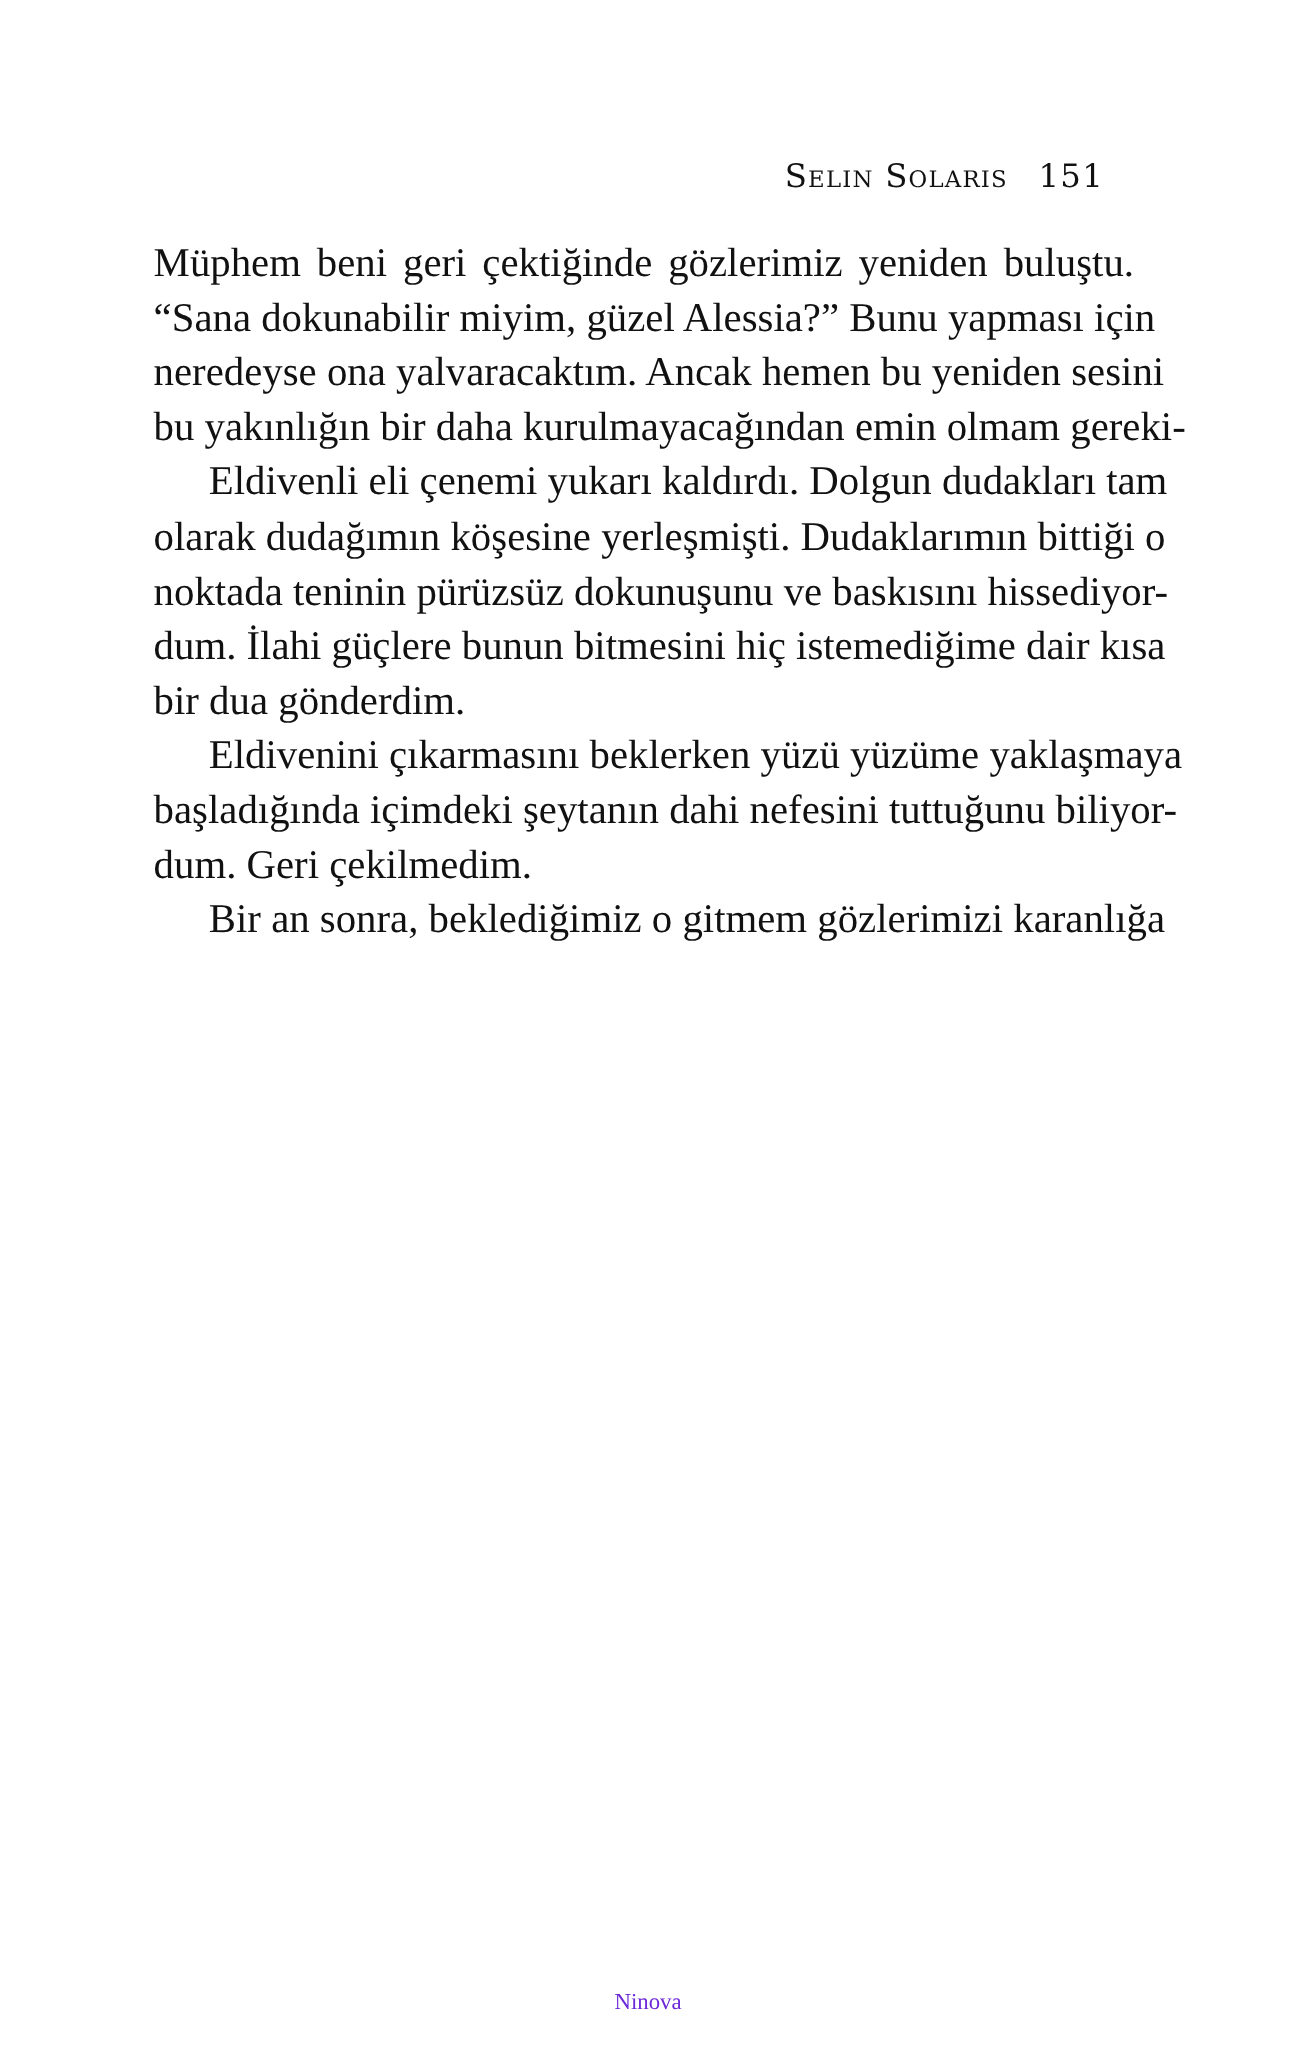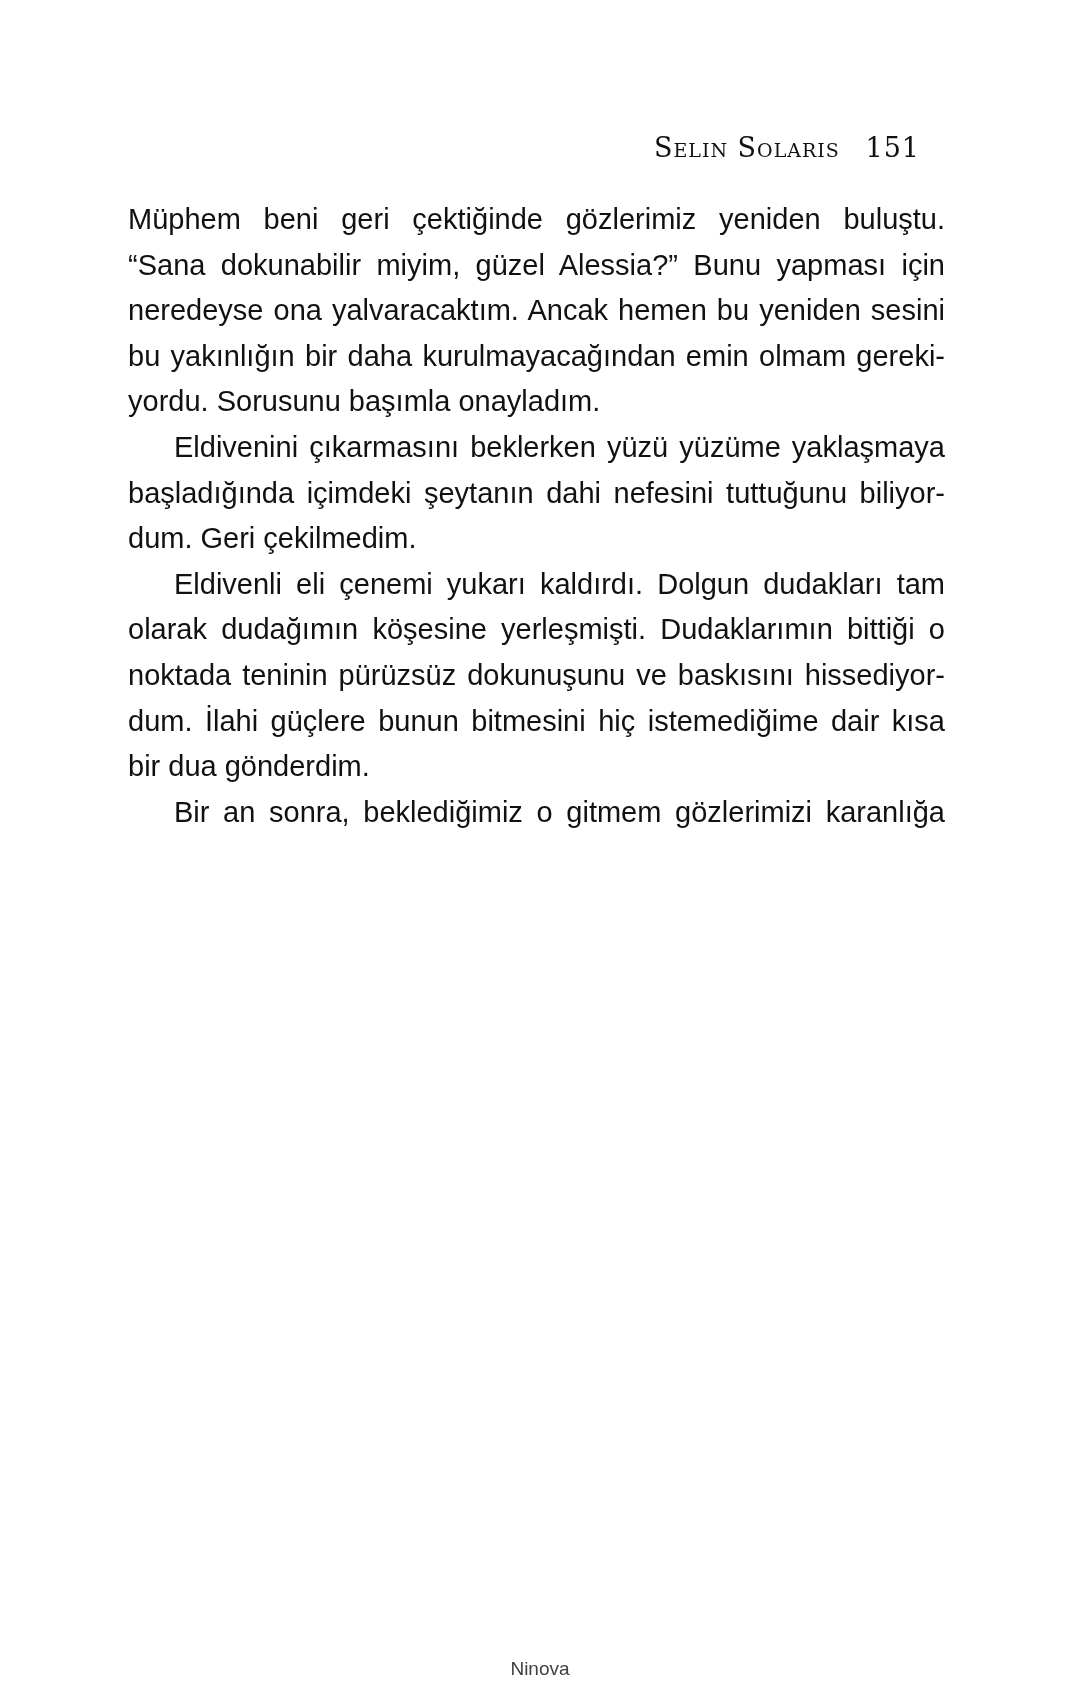--- a/index.html
+++ b/index.html
@@ -32,22 +32,22 @@
     }
     .running-head .title {
       font-variant: small-caps;
       margin-right: 16px;
     }
     .body-text {
       position: absolute;
       left: 128px;
       top: 197px;
       width: 817px;
-      font-family: Liberation Sans, sans-serif;
-      font-size: 29px;
+      font-family: Liberation Serif, serif;
+      font-size: 34px;
       line-height: 45.6px;
       color: #111;
     }
     .line {
       display: block;
       white-space: nowrap;
       text-align: justify;
       text-align-last: justify;
       height: 45.6px;
     }
@@ -56,58 +56,57 @@
     }
     .line.indent {
       padding-left: 46px;
     }
     .footer {
       position: absolute;
       top: 1658px;
       left: 0;
       width: 1080px;
       text-align: center;
-      font-family: Liberation Sans, sans-serif;
+      font-family: Liberation Serif, serif;
       font-size: 19px;
-      color: #404040;
+      color: #6d28d9;
     }
   </style>
 </head>
 <body>
 
 <div class="page">
 
   <div class="running-head">
     <span class="title">Selin Solaris</span>
     <span class="num">151</span>
   </div>
 
   <div class="body-text">
 
     <div>
       <span class="line">Müphem beni geri çektiğinde gözlerimiz yeniden buluştu.</span>
       <span class="line">“Sana dokunabilir miyim, güzel Alessia?” Bunu yapması için</span>
       <span class="line">neredeyse ona yalvaracaktım. Ancak hemen bu yeniden sesini</span>
       <span class="line">bu yakınlığın bir daha kurulmayacağından emin olmam gereki-</span>
-      <span class="line last">yordu. Sorusunu başımla onayladım.</span>
-    </div>
-
-    <div>
-      <span class="line indent">Eldivenini çıkarmasını beklerken yüzü yüzüme yaklaşmaya</span>
-      <span class="line">başladığında içimdeki şeytanın dahi nefesini tuttuğunu biliyor-</span>
-      <span class="line last">dum. Geri çekilmedim.</span>
     </div>
 
     <div>
       <span class="line indent">Eldivenli eli çenemi yukarı kaldırdı. Dolgun dudakları tam</span>
       <span class="line">olarak dudağımın köşesine yerleşmişti. Dudaklarımın bittiği o</span>
       <span class="line">noktada teninin pürüzsüz dokunuşunu ve baskısını hissediyor-</span>
       <span class="line">dum. İlahi güçlere bunun bitmesini hiç istemediğime dair kısa</span>
       <span class="line last">bir dua gönderdim.</span>
     </div>
 
     <div>
+      <span class="line indent">Eldivenini çıkarmasını beklerken yüzü yüzüme yaklaşmaya</span>
+      <span class="line">başladığında içimdeki şeytanın dahi nefesini tuttuğunu biliyor-</span>
+      <span class="line last">dum. Geri çekilmedim.</span>
+    </div>
+
+    <div>
       <span class="line indent">Bir an sonra, beklediğimiz o gitmem gözlerimizi karanlığa</span>
     </div>
   </div>
 
   <div class="footer">Ninova</div>
 </div>
 
 </body></html>

